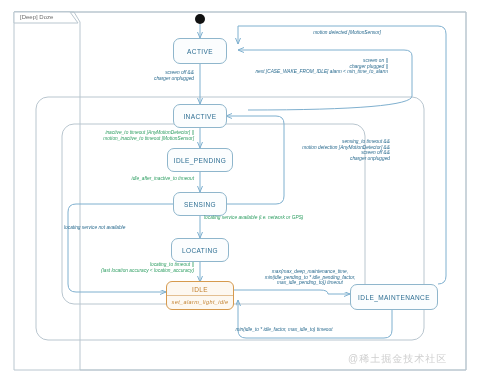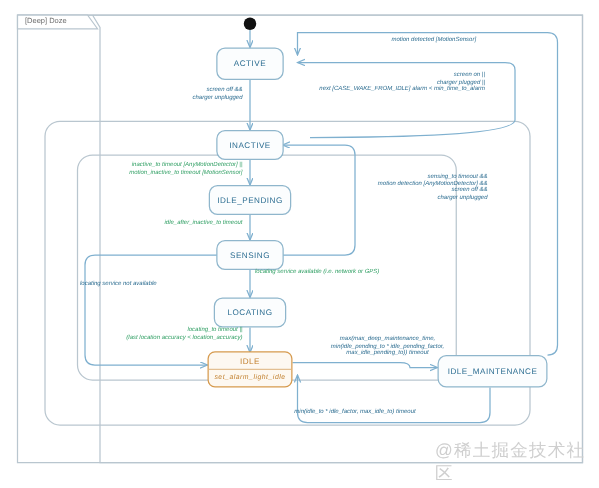--- a/index.html
+++ b/index.html
@@ -13,21 +13,21 @@
   .statebox{position:absolute;box-sizing:border-box;border:1px solid #8fb6cc;
     border-radius:7px;background:#fbfdfe;color:#2d6e92;
     font-size:6.5px;letter-spacing:.4px;display:flex;align-items:center;
     justify-content:center;}
   .statebox.idle{border-color:#d69a4e;background:#fdf8f1;color:#c2802f;
     flex-direction:column;border-radius:6px;padding:0;overflow:hidden;}
   .idle-title{width:100%;text-align:center;padding:2.5px 0 2px;
     border-bottom:1px solid #e3bf92;color:#c2802f;font-size:6.5px;letter-spacing:.4px;}
   .idle-body{width:100%;text-align:center;padding:3px 0 3px;font-size:5.5px;
     font-style:italic;color:#c2802f;}
-  .watermark{position:absolute;color:#cfcfcf;font-size:14px;letter-spacing:1px;}
+  .watermark{position:absolute;color:#cfcfcf;font-size:10px;letter-spacing:1px;}
   .pkg-label{position:absolute;color:#6d6d6d;font-size:6px;}
 </style>
 </head>
 <body>
 
 <div id="canvas">
 
   <svg class="layer" xmlns="http://www.w3.org/2000/svg">
     <defs>
       <marker id="ahB" markerWidth="7" markerHeight="7" refX="6" refY="2.5" orient="auto" markerUnits="userSpaceOnUse">

